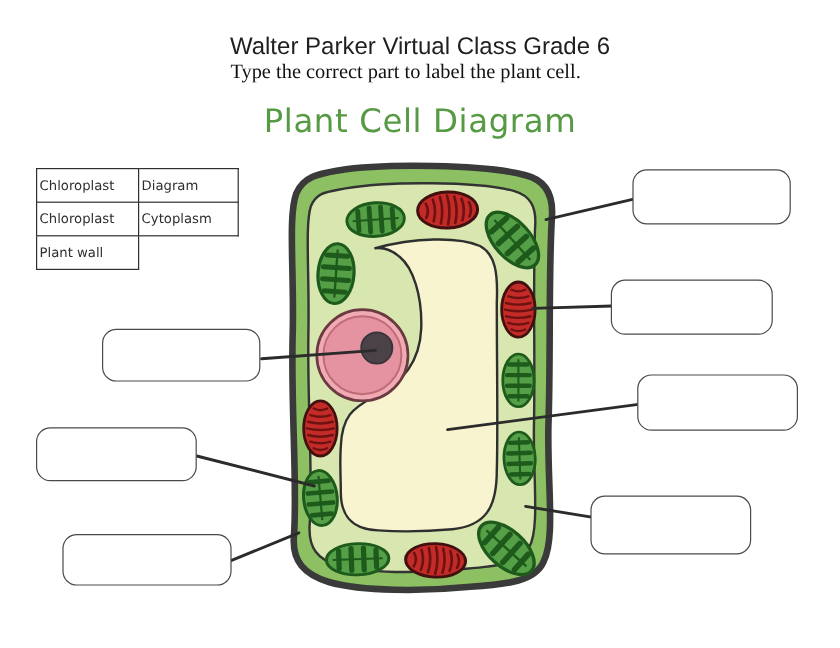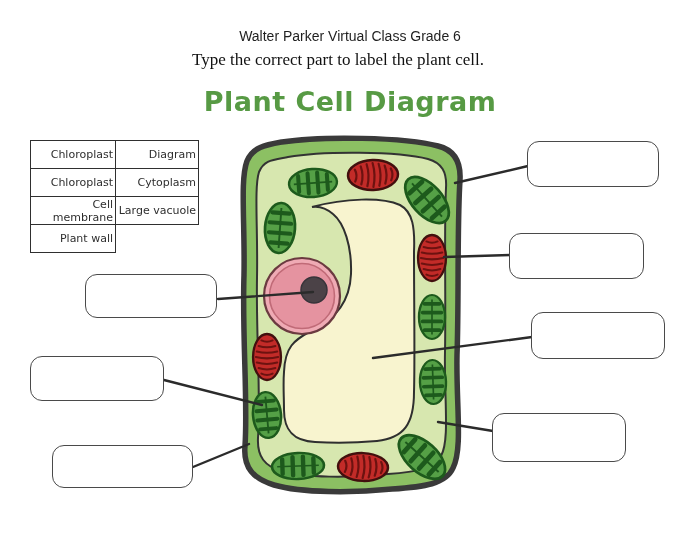--- a/index.html
+++ b/index.html
@@ -2,36 +2,36 @@
 <html style="--title-green: #579a44; --outline-dark: #3a3a3a; --wall-green: #8cc063; --cytoplasm-green: #d7e7af; --vacuole-cream: #f8f4cf; --chloroplast-fill: #55a046; --chloroplast-dark: #1d5a1c; --mito-fill: #c22b28; --mito-dark: #6d1210; --nucleus-fill: #efaab4; --nucleus-inner: #e593a0; --nucleolus-dark: #4b4247; --leader-line: #2b2b2b; --box-border: #4a4a4a; --text-dark: #1f1f1f;"><head>
 <meta charset="utf-8">
 <style>
   html,body{margin:0;padding:0;background:#ffffff;}
   .page{
     position:relative;width:700px;height:540px;background:#ffffff;overflow:hidden;
     font-family:"Liberation Sans",sans-serif;
   }
   .hdr1{
     position:absolute;left:0;top:28px;width:700px;text-align:center;
-    font-family:"Liberation Sans",sans-serif;font-size:14px;color:var(--text-dark);
+    font-family:"Liberation Sans",sans-serif;font-size:20px;color:var(--text-dark);
   }
   .hdr2{
     position:absolute;left:0;top:50px;width:676px;text-align:center;
     font-family:"Liberation Serif","DejaVu Serif",serif;font-size:17px;color:#111;
   }
   .title{
     position:absolute;left:0;top:86px;width:700px;text-align:center;
-    font-family:"DejaVu Sans",sans-serif;font-size:27px;font-weight:bold;
+    font-family:"DejaVu Sans",sans-serif;font-size:27px;font-weight:normal;
     letter-spacing:.5px;color:var(--title-green);
   }
   .wordbank{
     position:absolute;left:30px;top:140px;border-collapse:collapse;
   }
   .wordbank td{
-    border:1.4px solid #2f2f2f;height:27px;text-align:right;vertical-align:middle;
+    border:1.4px solid #2f2f2f;height:27px;text-align:left;vertical-align:middle;
     font-family:"DejaVu Sans",sans-serif;font-size:11px;color:#2e2e2e;padding:0 2px;
   }
   .wordbank td.c1{width:80px;}
   .wordbank td.c2{width:78px;}
   .wordbank td.empty{border:none;}
   svg.diagram{position:absolute;left:0;top:0;}
   .answer-box{
     position:absolute;box-sizing:border-box;background:#ffffff;
     border:1.6px solid var(--box-border);border-radius:12px;outline:none;
     font-family:"DejaVu Sans",sans-serif;font-size:13px;color:#222;padding:0 8px;
@@ -48,24 +48,20 @@
 
   <table class="wordbank">
     <tbody>
         <tr>
       <td class="c1">Chloroplast</td>
       <td class="c2">Diagram</td>
     </tr>
     <tr>
       <td class="c1">Chloroplast</td>
       <td class="c2">Cytoplasm</td>
-    </tr>
-    <tr>
-      <td class="c1">Cell membrane</td>
-      <td class="c2">Large vacuole</td>
     </tr>
     <tr>
       <td class="c1">Plant wall</td>
       <td class="empty"></td>
     </tr>
   </tbody>
     </table>
 
   <svg class="diagram" width="700" height="540" viewBox="0 0 700 540" xmlns="http://www.w3.org/2000/svg">
 

